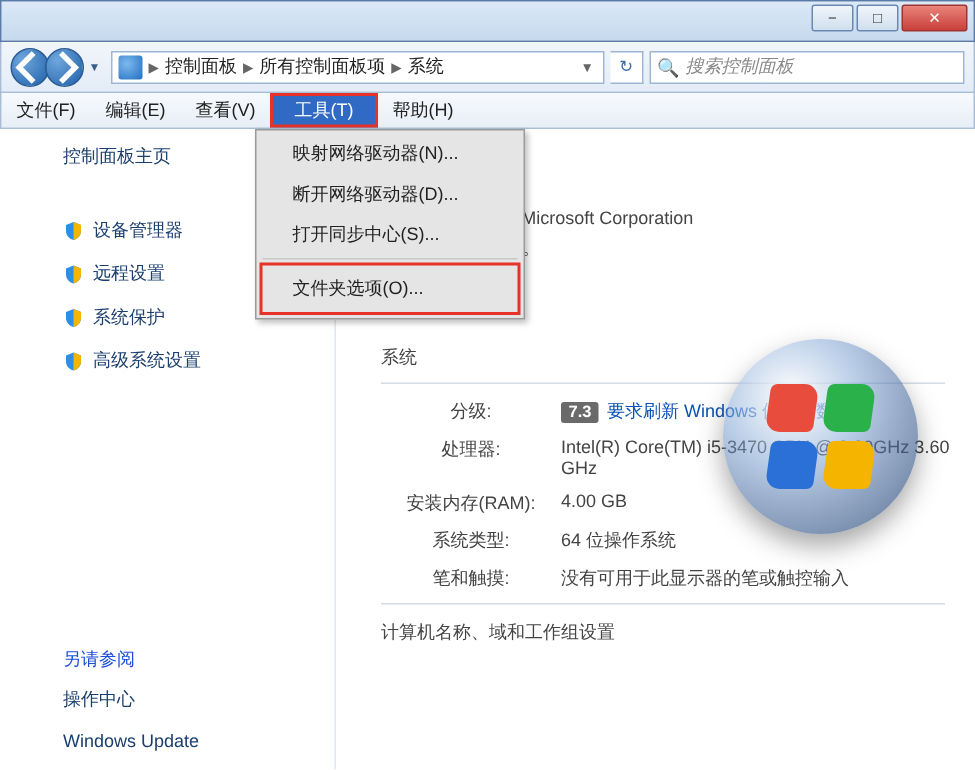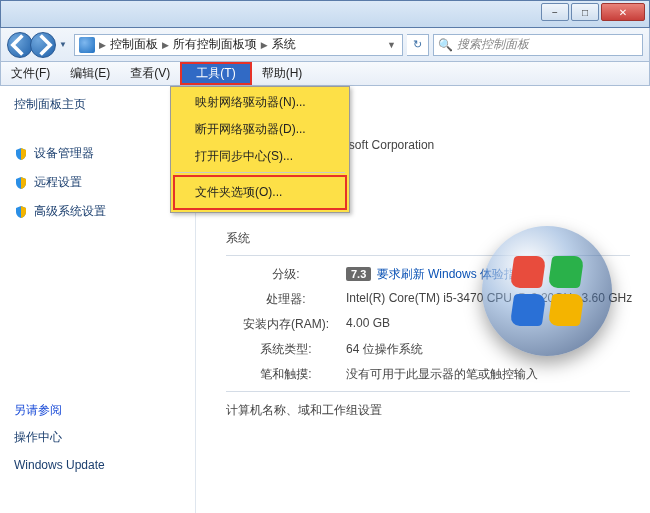--- a/index.html
+++ b/index.html
@@ -23,29 +23,29 @@
 .bc-refresh { width: 22px; height: 22px; border: 1px solid #9db6d3; border-left: none; background: #fff; display: flex; align-items: center; justify-content: center; color: #3a6ea5; font-size: 11px; }
 .searchbox { width: 210px; height: 22px; background: #fff; border: 1px solid #9db6d3; display: flex; align-items: center; padding: 0 4px; color: #888; font-size: 12px; font-style: italic; }
 .searchbox .mag { color: #3a6ea5; margin-right: 4px; font-style: normal; }
 
 
 .menubar { height: 24px; background: linear-gradient(#f7fafd,#e8eef7); border: 1px solid #a9bdd6; border-top: none; display: flex; align-items: stretch; font-size: 12px; }
 .menu-item { padding: 0 10px; display: flex; align-items: center; color: #222; cursor: default; }
 .menu-item.active { background: #316ac5; color: #fff; border: 2px solid #e63228; padding: 0 14px; }
 
 
-.dropdown { position: absolute; top: 86px; left: 170px; width: 180px; background: #fde047; border: 1px solid #9a9a9a; box-shadow: 2px 2px 4px rgba(0,0,0,0.25); z-index: 100; font-size: 12px; padding: 2px; }
+.dropdown { position: absolute; top: 86px; left: 170px; width: 180px; background: #e5e5e5; border: 1px solid #9a9a9a; box-shadow: 2px 2px 4px rgba(0,0,0,0.25); z-index: 100; font-size: 12px; padding: 2px; }
 .dd-item { padding: 5px 22px; color: #222; }
 .dd-divider { height: 1px; background: #c8c8c8; margin: 2px 2px; }
 .dd-highlight { border: 2px solid #e63228; padding: 2px; }
 .dd-highlight .dd-item { padding: 5px 18px; }
 
 
 .body { display: flex; position: absolute; top: 86px; left: 0; right: 0; bottom: 0; }
-.sidebar { width: 196px; background: #fff; border-right: 1px solid #dfe6ee; padding: 10px 0 0 14px; font-size: 12px; }
+.sidebar { width: 196px; background: #fff; border-right: 1px solid #dfe6ee; padding: 10px 0 0 14px; font-size: 12px; margin-left: 28px; }
 .side-title { color: #1a3e6e; font-weight: 400; margin-bottom: 14px; }
 .side-link { display: flex; align-items: center; gap: 6px; color: #1a3e6e; margin-bottom: 12px; cursor: default; }
 .shield { width: 14px; height: 14px; display: inline-block; }
 .shield svg { width: 14px; height: 14px; }
 .side-sep-area { height: 170px; }
 .side-foot-title { color: #1d4ed8; margin-bottom: 10px; }
 .side-foot-link { color: #1a3e6e; margin-bottom: 12px; cursor: default; }
 
 .main { flex: 1; padding: 16px 0 0 30px; font-size: 12px; overflow: hidden; }
 .main-heading { color: #003399; font-size: 16px; font-weight: 400; margin-bottom: 14px; }
@@ -137,20 +137,27 @@
             <path d="M7 1 L12 3 V7 C12 10 9.5 12.5 7 13 C4.5 12.5 2 10 2 7 V3 Z" fill="#2b8fe6"></path>
             <path d="M7 1 V13 C9.5 12.5 12 10 12 7 V3 Z" fill="#f4b400"></path>
           </svg></span>
       <span>远程设置</span>
     </div>
     <div class="side-link">
       <span class="shield"><svg viewBox="0 0 14 14">
             <path d="M7 1 L12 3 V7 C12 10 9.5 12.5 7 13 C4.5 12.5 2 10 2 7 V3 Z" fill="#2b8fe6"></path>
             <path d="M7 1 V13 C9.5 12.5 12 10 12 7 V3 Z" fill="#f4b400"></path>
           </svg></span>
+      <span>系统保护</span>
+    </div>
+    <div class="side-link">
+      <span class="shield"><svg viewBox="0 0 14 14">
+            <path d="M7 1 L12 3 V7 C12 10 9.5 12.5 7 13 C4.5 12.5 2 10 2 7 V3 Z" fill="#2b8fe6"></path>
+            <path d="M7 1 V13 C9.5 12.5 12 10 12 7 V3 Z" fill="#f4b400"></path>
+          </svg></span>
       <span>高级系统设置</span>
     </div>
     <div class="side-sep-area"></div>
     <div class="side-foot-title">另请参阅</div>
     <div class="side-foot-link">操作中心</div>
     <div class="side-foot-link">Windows Update</div>
 
   </div>
 
   <div class="main">

